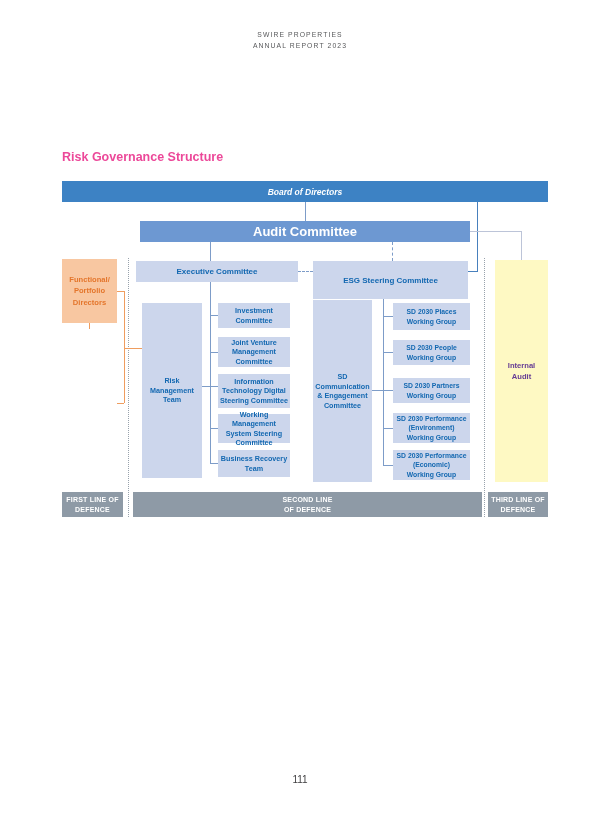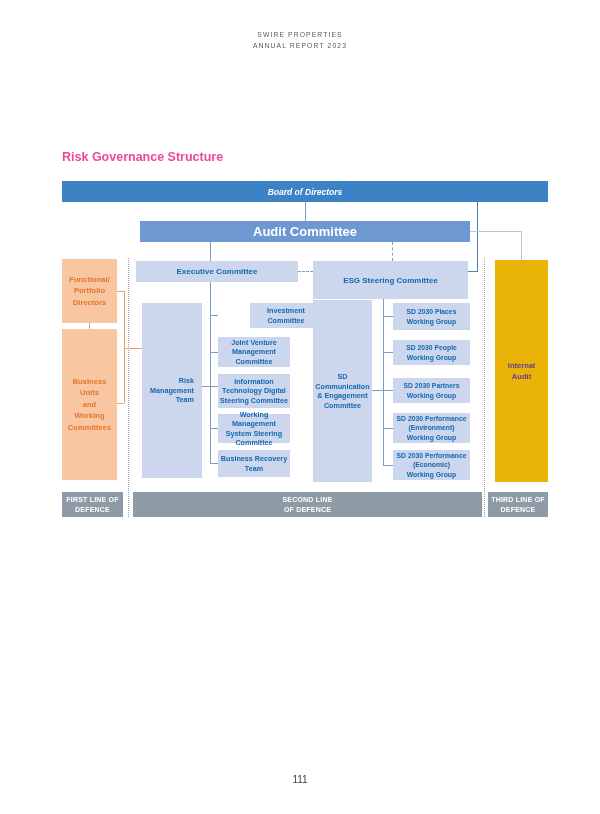--- a/index.html
+++ b/index.html
@@ -18,21 +18,21 @@
   .box {
     position:absolute; display:flex; align-items:center; justify-content:center;
     text-align:center; white-space:pre-line; font-weight:bold; box-sizing:border-box;
   }
   .box-dark   { background:#3d82c4; color:#ffffff; font-size:8.5px;font-style:italic; }
   .box-mid    { background:#6d98d2; color:#ffffff; font-size:13px; }
   .box-hlight { background:#ccd6ec; color:#1368b1; font-size:8px; }
   .box-light  { background:#ccd6ec; color:#1368b1; font-size:7.2px; line-height:1.32; }
   .box-wg     { background:#ccd6ec; color:#1368b1; font-size:6.8px; line-height:1.35; }
   .box-orange { background:#f8c7a1; color:#e4762c; font-size:7.6px; line-height:1.5; }
-  .box-purple { background:#eab308; color:#653c94; font-size:7.6px; line-height:1.45; }
+  .box-purple { background:#fef9c3; color:#653c94; font-size:7.6px; line-height:1.45; }
   .bar-grey   { background:#8e9aa6; color:#ffffff; font-size:7px; line-height:1.4; letter-spacing:0.2px; }
   .line        { position:absolute; background:#7d9cc8; }
   .line-blue   { position:absolute; background:#4880bd; }
   .line-grey   { position:absolute; background:#bcc4d8; }
   .line-orange { position:absolute; background:#ef9d5f; }
   .dash-v { position:absolute; width:0; border-left:1px dashed #7d9cc8; }
   .dash-h { position:absolute; height:0; border-top:1px dashed #7d9cc8; }
   .dotted-sep { position:absolute; width:0; border-left:1px dotted #98a2ac; }
   .page-number {
     position:absolute; left:0; right:0; top:774px; text-align:center;
@@ -82,31 +82,26 @@
   <div class="line-orange" style="left:124px; top:348px; width:18px; height:1px;"></div>
 
   <div class="box box-dark" style="left:62px;  top:181px; width:486px; height:21px;">Board of Directors</div>
   <div class="box box-mid" style="left:140px; top:221px; width:330px; height:21px;">Audit Committee</div>
   <div class="box box-hlight" style="left:136px; top:261px; width:162px; height:21px;">Executive Committee</div>
   <div class="box box-hlight" style="left:313px; top:261px; width:155px; height:38px;">ESG Steering Committee</div>
 
   <div class="box box-orange" style="left:62px; top:259px; width:55px; height:64px;">Functional/
 Portfolio
 Directors</div>
-  <div class="box box-orange" style="left:62px; top:329px; width:55px; height:151px;">Business
-Units
-and
-Working
-Committees</div>
 
-  <div class="box box-light" style="left:142px; top:303px; width:60px; height:175px;text-align:right;">Risk
+  <div class="box box-light" style="left:142px; top:303px; width:60px; height:175px;">Risk
 Management
 Team</div>
 
-  <div class="box box-light" style="left:218px; top:303px; width:72px; height:25px;margin-left:32px;">Investment
+  <div class="box box-light" style="left:218px; top:303px; width:72px; height:25px;">Investment
 Committee</div>
   <div class="box box-light" style="left:218px; top:337px; width:72px; height:30px;">Joint Venture
 Management
 Committee</div>
   <div class="box box-light" style="left:218px; top:374px; width:72px; height:34px;">Information
 Technology Digital
 Steering Committee</div>
   <div class="box box-light" style="left:218px; top:414px; width:72px; height:29px;">Working Management
 System Steering
 Committee</div>

